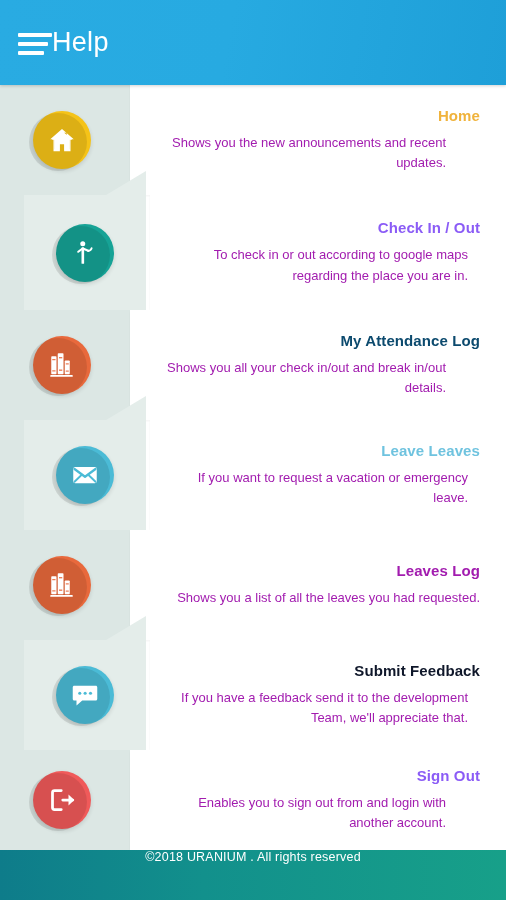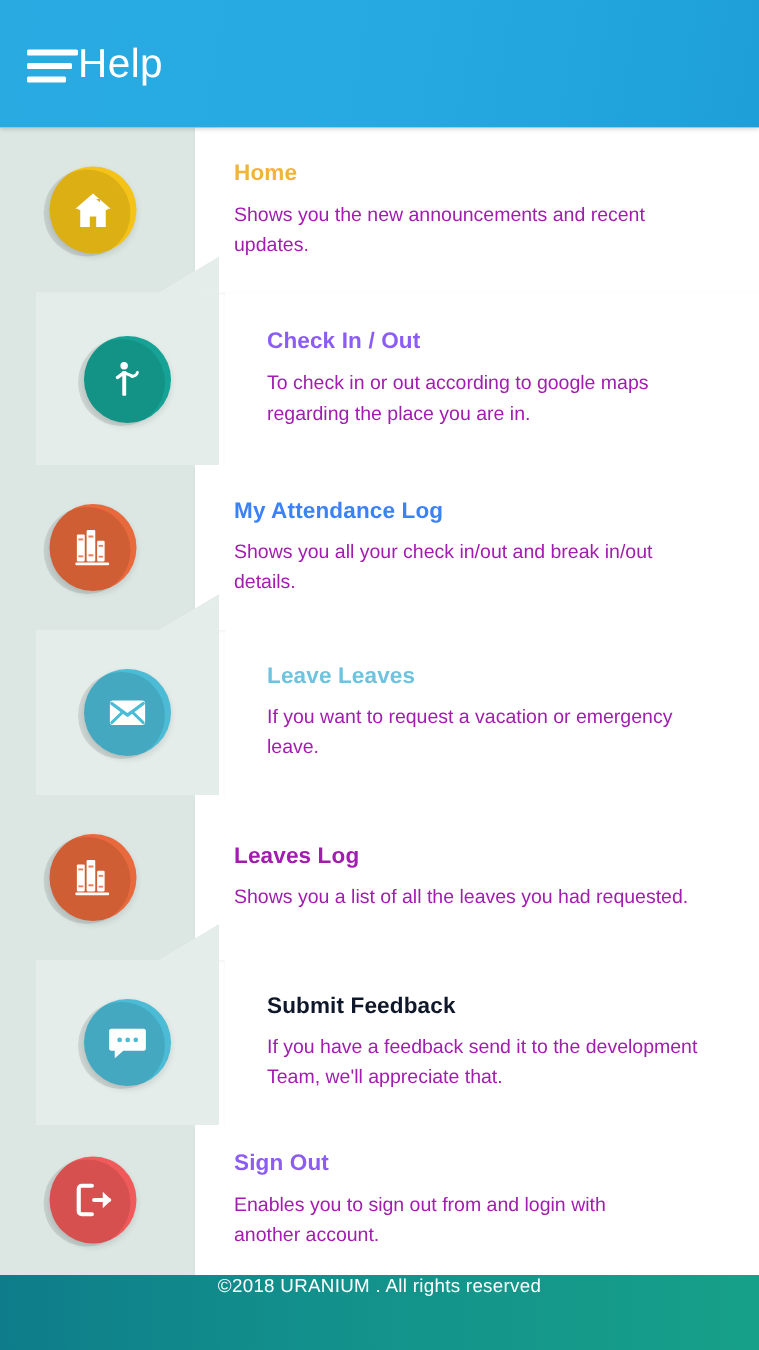--- a/index.html
+++ b/index.html
@@ -36,21 +36,21 @@
   .content {
     position:absolute; left:0; top:85px; width:506px; height:765px;
     background:#ffffff;
   }
   
   .panel-bg {
     position:absolute; left:0; top:0; width:146px; height:765px;
     background:#DCE7E4;
   }
 
-  .row { position:absolute; left:0; width:506px; }
+  .row { position:absolute; left:0; width:506px;text-align:right; }
 
   
   .bubble {
     position:absolute; top:0; background:#DCE7E4;
     width:146px; height:100%;
   }
   .bubble.inset { left:24px; width:122px; background:#E4EDEA; }
   .bubble.flush { left:0; width:146px; background:#DCE7E4; }
   .bubble .tail {
     position:absolute; left:0; bottom:-26px; width:0; height:0;
@@ -161,21 +161,21 @@
                 <rect x="9.6" y="5.6" width="2.6" height="1.1" fill="rgba(232,105,60,0.85)"></rect>
                 <rect x="9.6" y="15.6" width="2.6" height="1.1" fill="rgba(232,105,60,0.85)"></rect>
                 <rect x="14.2" y="8.4" width="4.0" height="11.0" rx="0.6" fill="#ffffff"></rect>
                 <rect x="15.0" y="10.6" width="2.4" height="1.0" fill="rgba(232,105,60,0.85)"></rect>
                 <rect x="15.0" y="16.4" width="2.4" height="1.0" fill="rgba(232,105,60,0.85)"></rect>
                 <rect x="2.6" y="20.0" width="18.0" height="1.4" rx="0.5" fill="#ffffff"></rect>
               </svg>
             </div>
           </div>
           <div class="card" style="left: 130px; width: 376px; padding-left: 26px;">
-            <div class="card-title" style="color: #3b82f6;">My Attendance Log</div>
+            <div class="card-title" style="color: #0c4a6e;">My Attendance Log</div>
             <div class="card-desc">Shows you all your check in/out and break in/out details.</div>
           </div>
         </div>
         <div class="row" style="top: 335px; height: 110px;">
           <div class="bubble inset">
             <div class="tail"></div>
             <div class="tail-top"></div>
             <div class="icon-wrap" style="background: rgb(75, 187, 214); left: 32px;">
               <svg width="30" height="30" viewBox="0 0 24 24">
                 <rect x="2.6" y="5.6" width="18.8" height="13.0" rx="1.6" fill="#ffffff"></rect>

